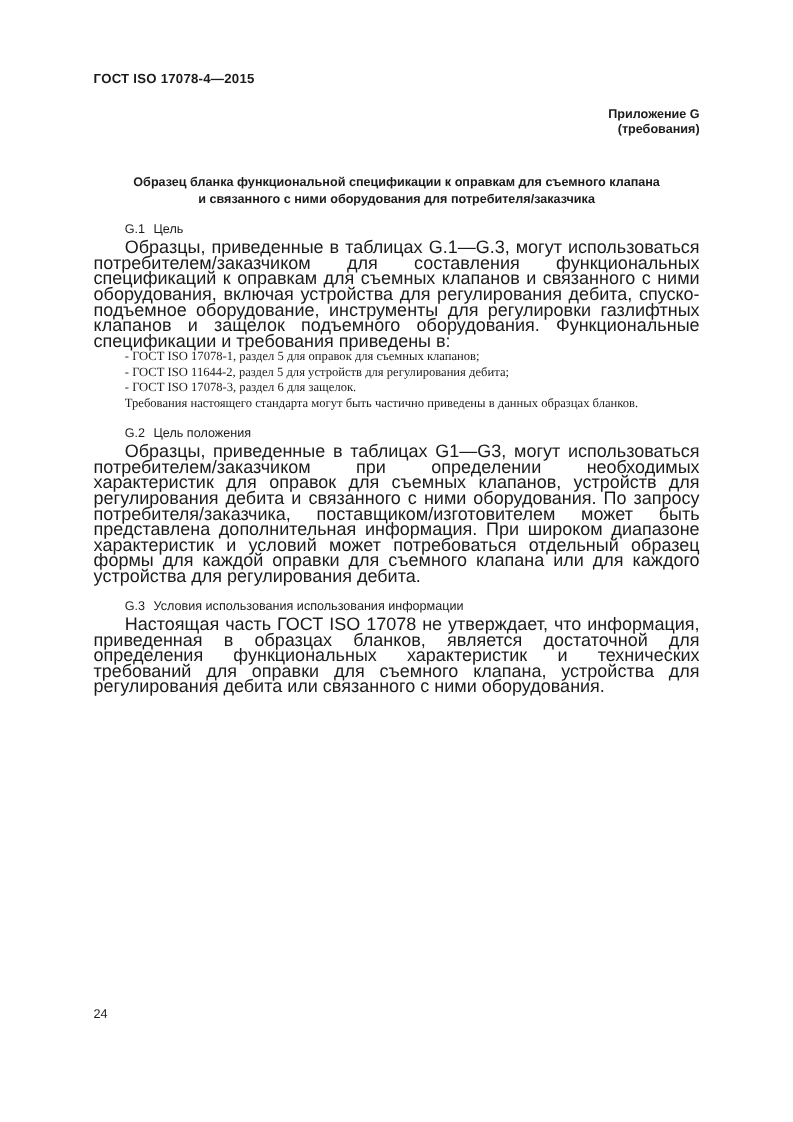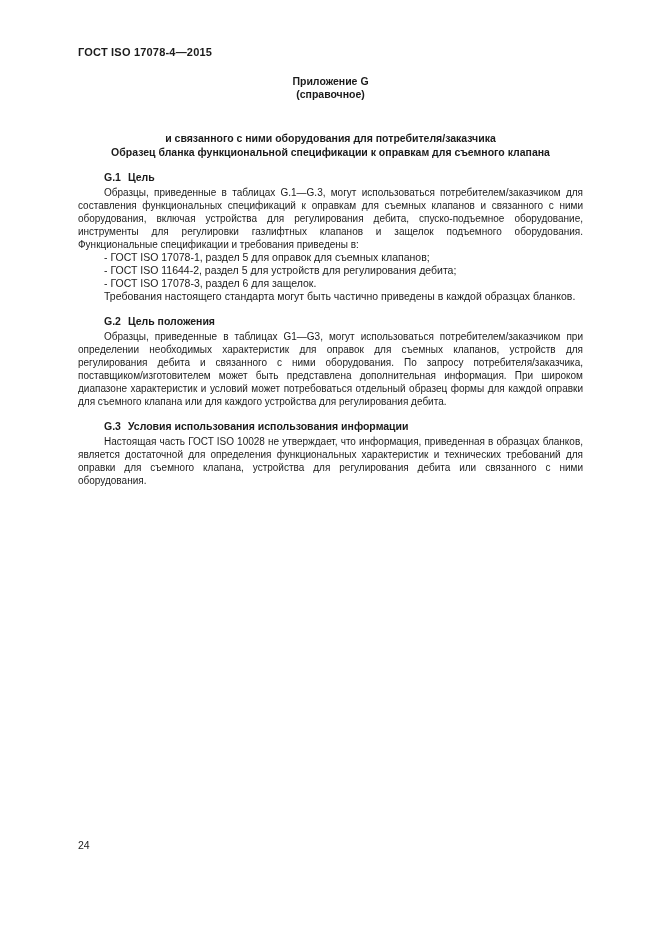--- a/index.html
+++ b/index.html
@@ -16,103 +16,104 @@
     -webkit-font-smoothing: antialiased;
   }
   .page {
     position: absolute;
     left: 78px;
     top: 0;
     width: 505px;
     height: 935px;
   }
   .doc-code {
-    padding-top: 46px;
+    padding-top: 60px;
     font-size: 11px;
     font-weight: bold;
     line-height: 13px;
     letter-spacing: 0.2px;
   }
   .appendix {
     margin-top: 16px;
-    text-align: center;
+    text-align: right;
     font-size: 10.5px;
     font-weight: bold;
     line-height: 12.5px;
   }
   .doc-title {
     margin-top: 32px;
     text-align: center;
     font-size: 10.5px;
     font-weight: bold;
     line-height: 13.5px;
   }
   .section-heading {
     margin: 12px 0 2px 0;
     padding-left: 26px;
     font-size: 10.5px;
-    font-weight: bold;
+    font-weight: normal;
     line-height: 13px;
   }
   .section-heading .num {
     margin-right: 7px;
   }
   .para {
     margin: 0;
-    font-size: 10px;
+    font-size: 15px;
     line-height: 13px;
     text-align: justify;
     text-indent: 26px;
   }
   .line {
     margin: 0;
     padding-left: 26px;
     font-size: 10.5px;
     line-height: 13px;
     text-align: left;
+    font-family: Liberation Serif, serif;
   }
   .page-number {
     position: absolute;
     left: 0;
     top: 839px;
     font-size: 10.5px;
     line-height: 13px;
   }
 </style>
 </head>
 <body>
 
 <div class="page">
 
   <div class="doc-code">ГОСТ ISO 17078-4—2015</div>
 
   <div class="appendix">
     <div>Приложение G</div>
-    <div>(справочное)</div>
+    <div>(требования)</div>
   </div>
 
   <div class="doc-title">
+    <div>Образец бланка функциональной спецификации к оправкам для съемного клапана</div>
     <div>и связанного с ними оборудования для потребителя/заказчика</div>
-    <div>Образец бланка функциональной спецификации к оправкам для съемного клапана</div>
   </div>
 
   <div class="section-heading">
     <span class="num">G.1</span><span>Цель</span>
   </div>
   <p class="para">Образцы, приведенные в таблицах G.1—G.3, могут использоваться потребителем/заказчиком для составления функциональных спецификаций к оправкам для съемных клапанов и связанного с ними оборудования, включая устройства для регулирования дебита, спуско-подъемное оборудование, инструменты для регулировки газлифтных клапанов и защелок подъемного оборудования. Функциональные спецификации и требования приведены в:</p>
   <div class="line">- ГОСТ ISO 17078-1, раздел 5 для оправок для съемных клапанов;</div>
   <div class="line">- ГОСТ ISO 11644-2, раздел 5 для устройств для регулирования дебита;</div>
   <div class="line">- ГОСТ ISO 17078-3, раздел 6 для защелок.</div>
-  <div class="line">Требования настоящего стандарта могут быть частично приведены в каждой образцах бланков.</div>
+  <div class="line">Требования настоящего стандарта могут быть частично приведены в данных образцах бланков.</div>
 
   <div class="section-heading">
     <span class="num">G.2</span><span>Цель положения</span>
   </div>
   <p class="para">Образцы, приведенные в таблицах G1—G3, могут использоваться потребителем/заказчиком при определении необходимых характеристик для оправок для съемных клапанов, устройств для регулирования дебита и связанного с ними оборудования. По запросу потребителя/заказчика, поставщиком/изготовителем может быть представлена дополнительная информация. При широком диапазоне характеристик и условий может потребоваться отдельный образец формы для каждой оправки для съемного клапана или для каждого устройства для регулирования дебита.</p>
 
   <div class="section-heading">
     <span class="num">G.3</span><span>Условия использования использования информации</span>
   </div>
-  <p class="para">Настоящая часть ГОСТ ISO 10028 не утверждает, что информация, приведенная в образцах бланков, является достаточной для определения функциональных характеристик и технических требований для оправки для съемного клапана, устройства для регулирования дебита или связанного с ними оборудования.</p>
+  <p class="para">Настоящая часть ГОСТ ISO 17078 не утверждает, что информация, приведенная в образцах бланков, является достаточной для определения функциональных характеристик и технических требований для оправки для съемного клапана, устройства для регулирования дебита или связанного с ними оборудования.</p>
 
   <div class="page-number">24</div>
 
 </div>
 
 </body></html>

